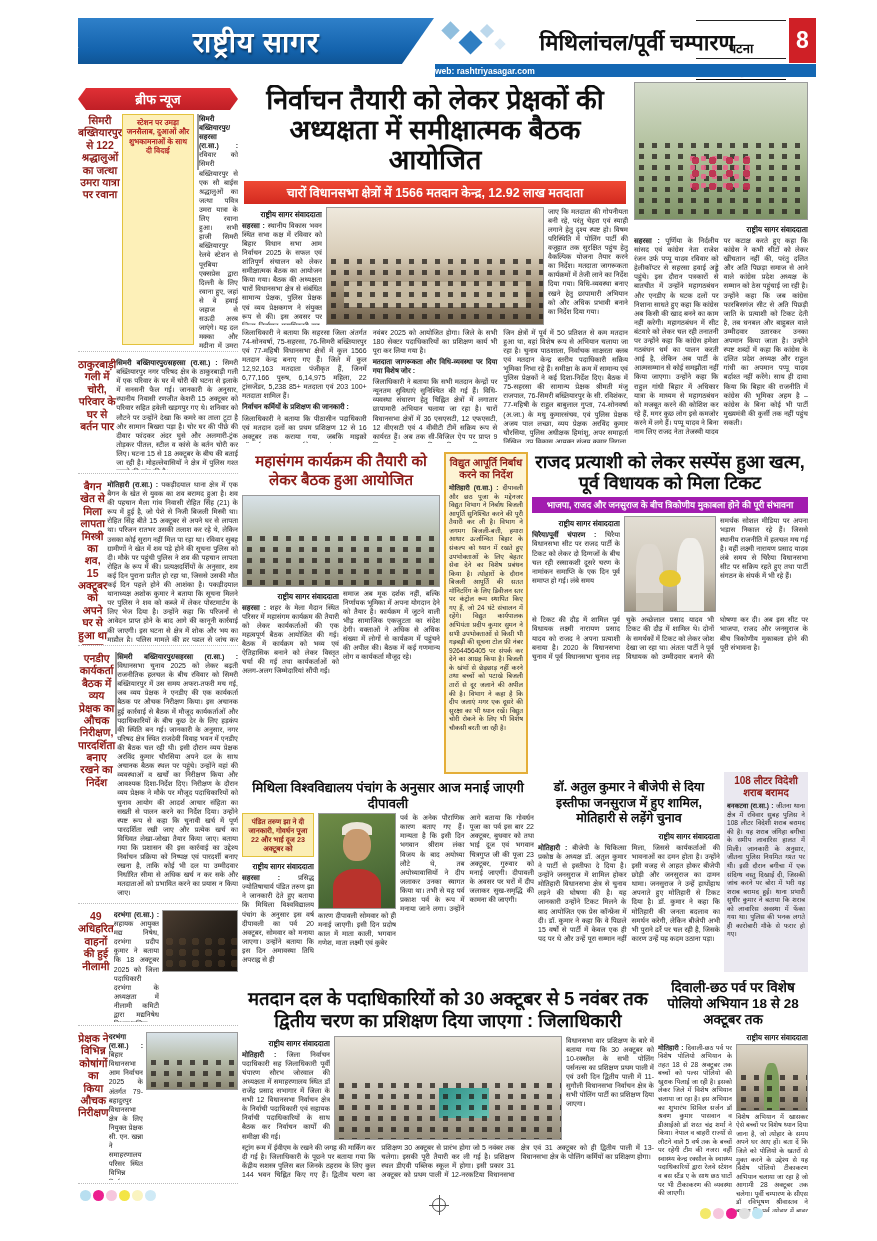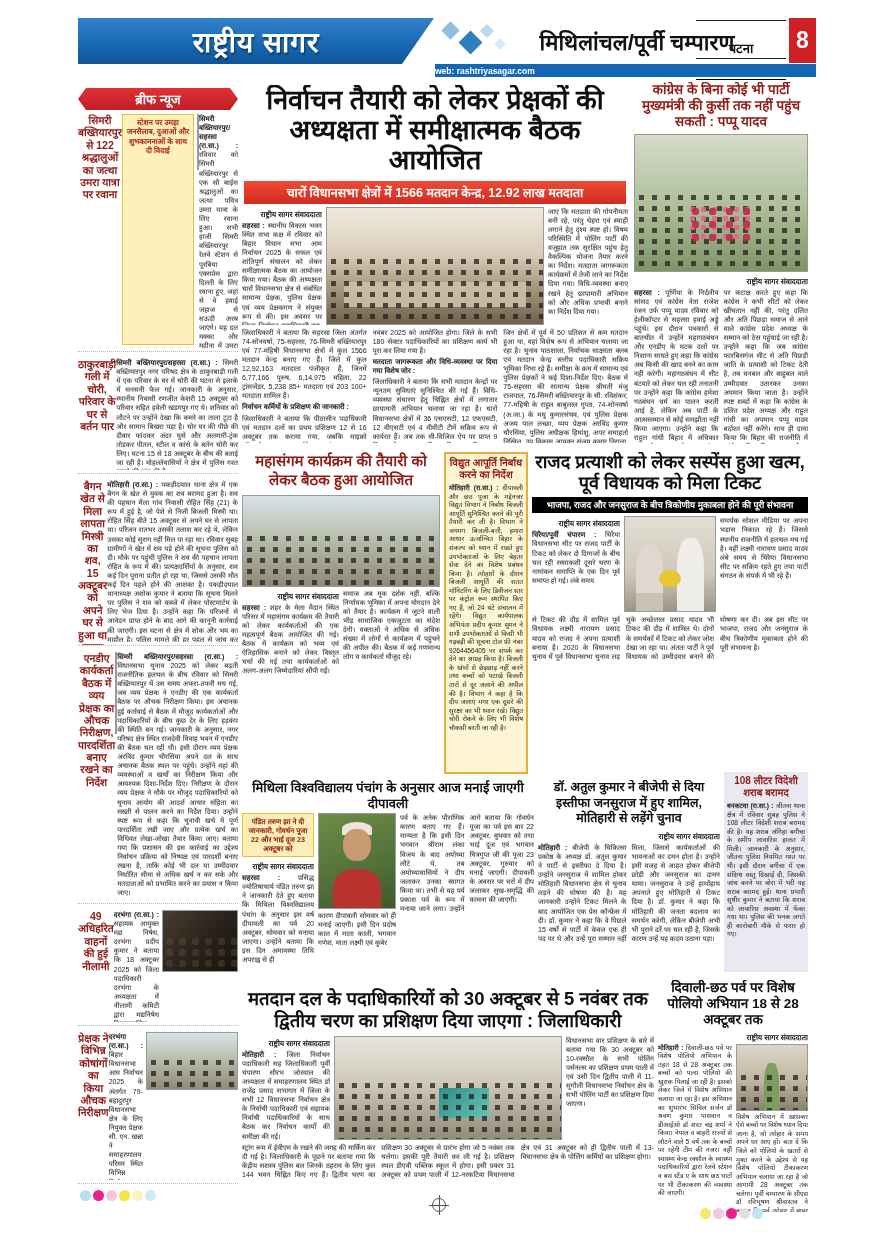--- a/index.html
+++ b/index.html
@@ -93,21 +93,21 @@
   .mahas{left:242px;top:452px;width:198px;height:322px;display:flex;flex-direction:column;}
   .mahas .hl-maroon{font-size:15px;line-height:1.25;}
   .mahas .ph{height:92px;margin:2px 0;}
   .mrow{display:flex;gap:4px;flex:1;overflow:hidden;}
   .mrow .c{flex:1;overflow:hidden;display:flex;flex-direction:column;}
   .vidyut{left:444px;top:452px;width:84px;height:322px;background:#fdf4d4;border:2px solid #e4ae39;padding:3px;}
   .boxhead{text-align:center;font-size:10px;line-height:1.2;font-weight:800;color:#8e1d18;margin:0 0 3px;}
   .vidyut .body{font-size:6.6px;}
   .rajad{left:532px;top:452px;width:276px;height:322px;}
   .rajad h2{margin:0;text-align:center;font-size:18px;line-height:1.15;font-weight:800;color:#101010;}
-  .maroonstrip{margin:4px 0 3px;background:#000000;color:#fff;font-size:8.8px;font-weight:700;text-align:center;padding:2px 1px;}
+  .maroonstrip{margin:4px 0 3px;background:#a21caf;color:#fff;font-size:8.8px;font-weight:700;text-align:center;padding:2px 1px;}
   .r3row{display:flex;gap:4px;height:96px;margin-bottom:3px;}
   .r3row .rc{width:88px;display:flex;flex-direction:column;overflow:hidden;}
   .r3row .ph{flex:1;height:100%;}
   .rbottom{height:128px;}
   .mithila{left:242px;top:780px;width:292px;height:202px;}
   .mithila h2{margin:0 0 2px;text-align:center;font-size:13px;line-height:1.2;font-weight:800;color:#101010;}
   .mithrow{display:flex;gap:4px;height:164px;}
   .mithrow .ca{width:72px;display:flex;flex-direction:column;overflow:hidden;}
   .notebox{background:#fbeeb6;border:1px solid #e3c23c;color:#8e1d18;font-weight:800;font-size:7.2px;line-height:1.25;text-align:center;padding:3px 2px;margin-bottom:2px;}
   .mithrow .cb{width:78px;display:flex;flex-direction:column;overflow:hidden;}
@@ -243,21 +243,20 @@
     <div class="cols3 body mbottom">
       <p>जिलाधिकारी ने बताया कि सहरसा जिला अंतर्गत 74-सोनवर्षा, 75-सहरसा, 76-सिमरी बख्तियारपुर एवं 77-महिषी विधानसभा क्षेत्रों में कुल 1566 मतदान केन्द्र बनाए गए हैं। जिले में कुल 12,92,163 मतदाता पंजीकृत हैं, जिनमें 6,77,166 पुरुष, 6,14,975 महिला, 22 ट्रांसजेंडर, 5,238 85+ मतदाता एवं 203 100+ मतदाता शामिल हैं।</p>
       <p class="subh">निर्वाचन कर्मियों के प्रशिक्षण की जानकारी :</p>
       <p>जिलाधिकारी ने बताया कि पीठासीन पदाधिकारी एवं मतदान दलों का प्रथम प्रशिक्षण 12 से 16 अक्टूबर तक कराया गया, जबकि माइक्रो ऑब्जर्वर, मतगणना पर्यवेक्षक एवं सहायक का प्रशिक्षण 15 एवं 16 अक्टूबर को सम्पन्न हुआ। द्वितीय चरण का प्रशिक्षण 20, 26, 29 एवं 30 अक्टूबर को तथा द्वितीय प्रखंड स्तरीय प्रशिक्षण 4 नवंबर 2025 को आयोजित होगा। जिले के सभी 180 सेक्टर पदाधिकारियों का प्रशिक्षण कार्य भी पूरा कर लिया गया है।</p>
       <p class="subh">मतदाता जागरूकता और विधि-व्यवस्था पर दिया गया विशेष जोर :</p>
       <p>जिलाधिकारी ने बताया कि सभी मतदान केन्द्रों पर न्यूनतम सुविधाएं सुनिश्चित की गई हैं। विधि-व्यवस्था संधारण हेतु चिह्नित क्षेत्रों में लगातार छापामारी अभियान चलाया जा रहा है। चारों विधानसभा क्षेत्रों में 36 एसएसटी, 12 एफएसटी, 12 वीएसटी एवं 4 वीवीटी टीमें सक्रिय रूप से कार्यरत हैं। अब तक सी-विजिल ऐप पर प्राप्त 9 शिकायतों का शत-प्रतिशत निष्पादन किया जा चुका है। स्वीप कोषांग द्वारा मतदाता जागरूकता के लिए जीविका, आईसीडीएस एवं अन्य विभागों के सहयोग से कई कार्यक्रम आयोजित किए जा रहे हैं। जिन क्षेत्रों में पूर्व में 50 प्रतिशत से कम मतदान हुआ था, वहां विशेष रूप से अभियान चलाया जा रहा है। चुनाव पाठशाला, निर्वाचक साक्षरता क्लब एवं मतदान केन्द्र स्तरीय पदाधिकारी सक्रिय भूमिका निभा रहे हैं। समीक्षा के क्रम में सामान्य एवं पुलिस प्रेक्षकों ने कई दिशा-निर्देश दिए। बैठक में 75-सहरसा की सामान्य प्रेक्षक श्रीमती मंजु राजपाल, 76-सिमरी बख्तियारपुर के सी. रविशंकर, 77-महिषी के राहुल बाबुलाल गुप्ता, 74-सोनवर्षा (अ.जा.) के मधु कुमारसंचव, एवं पुलिस प्रेक्षक अजय पाल लच्छा, व्यय प्रेक्षक अरविंद कुमार चौरसिया, पुलिस अधीक्षक हिमांशु, अपर समाहर्ता निखिल, उप विकास आयुक्त संजय कुमार निराला, नगर आयुक्त प्रभात कुमार झा सहित सभी निर्वाची पदाधिकारी, कोषांगों के वरीय एवं नोडल पदाधिकारी तथा उप निर्वाचन पदाधिकारी उपस्थित थे।</p>
     </div>
   </article>
 
   <article class="art pappu">
-    <h2 class="hl-maroon">कांग्रेस के बिना कोई भी पार्टी मुख्यमंत्री की कुर्सी तक नहीं पहुंच सकती : पप्पू यादव</h2>
     <div class="ph ph-airport">
       <div class="crowd"></div>
       <div class="flowers"></div>
     </div>
     <div class="byline">राष्ट्रीय सागर संवाददाता</div>
     <div class="body cols2" style="flex:1;">
       <p><b class="dl">सहरसा :</b> <span>पूर्णिया के निर्दलीय सांसद एवं कांग्रेस नेता राजेश रंजन उर्फ पप्पू यादव रविवार को हेलीकॉप्टर से सहरसा हवाई अड्डे पहुंचे। इस दौरान पत्रकारों से बातचीत में उन्होंने महागठबंधन और एनडीए के घटक दलों पर निशाना साधते हुए कहा कि कांग्रेस अब किसी की खाद बनने का काम नहीं करेगी। महागठबंधन में सीट बंटवारे को लेकर चल रही तनातनी पर उन्होंने कहा कि कांग्रेस हमेशा गठबंधन धर्म का पालन करती आई है, लेकिन अब पार्टी के आत्मसम्मान से कोई समझौता नहीं किया जाएगा। उन्होंने कहा कि राहुल गांधी बिहार में अधिकार यात्रा के माध्यम से महागठबंधन को मजबूत करने की कोशिश कर रहे हैं, मगर कुछ लोग इसे कमजोर करने में लगे हैं। पप्पू यादव ने बिना नाम लिए राजद नेता तेजस्वी यादव पर कटाक्ष करते हुए कहा कि कांग्रेस ने कभी सीटों को लेकर खींचतान नहीं की, परंतु दलित और अति पिछड़ा समाज से आने वाले कांग्रेस प्रदेश अध्यक्ष के सम्मान को ठेस पहुंचाई जा रही है। उन्होंने कहा कि जब कांग्रेस फारबिसगंज सीट से अति पिछड़ी जाति के प्रत्याशी को टिकट देती है, तब धनबल और बाहुबल वाले उम्मीदवार उतारकर उनका अपमान किया जाता है। उन्होंने स्पष्ट शब्दों में कहा कि कांग्रेस के दलित प्रदेश अध्यक्ष और राहुल गांधी का अपमान पप्पू यादव बर्दाश्त नहीं करेंगे। साथ ही दावा किया कि बिहार की राजनीति में कांग्रेस की भूमिका अहम है – कांग्रेस के बिना कोई भी पार्टी मुख्यमंत्री की कुर्सी तक नहीं पहुंच सकती।</span></p>
     </div>
   </article>
 

